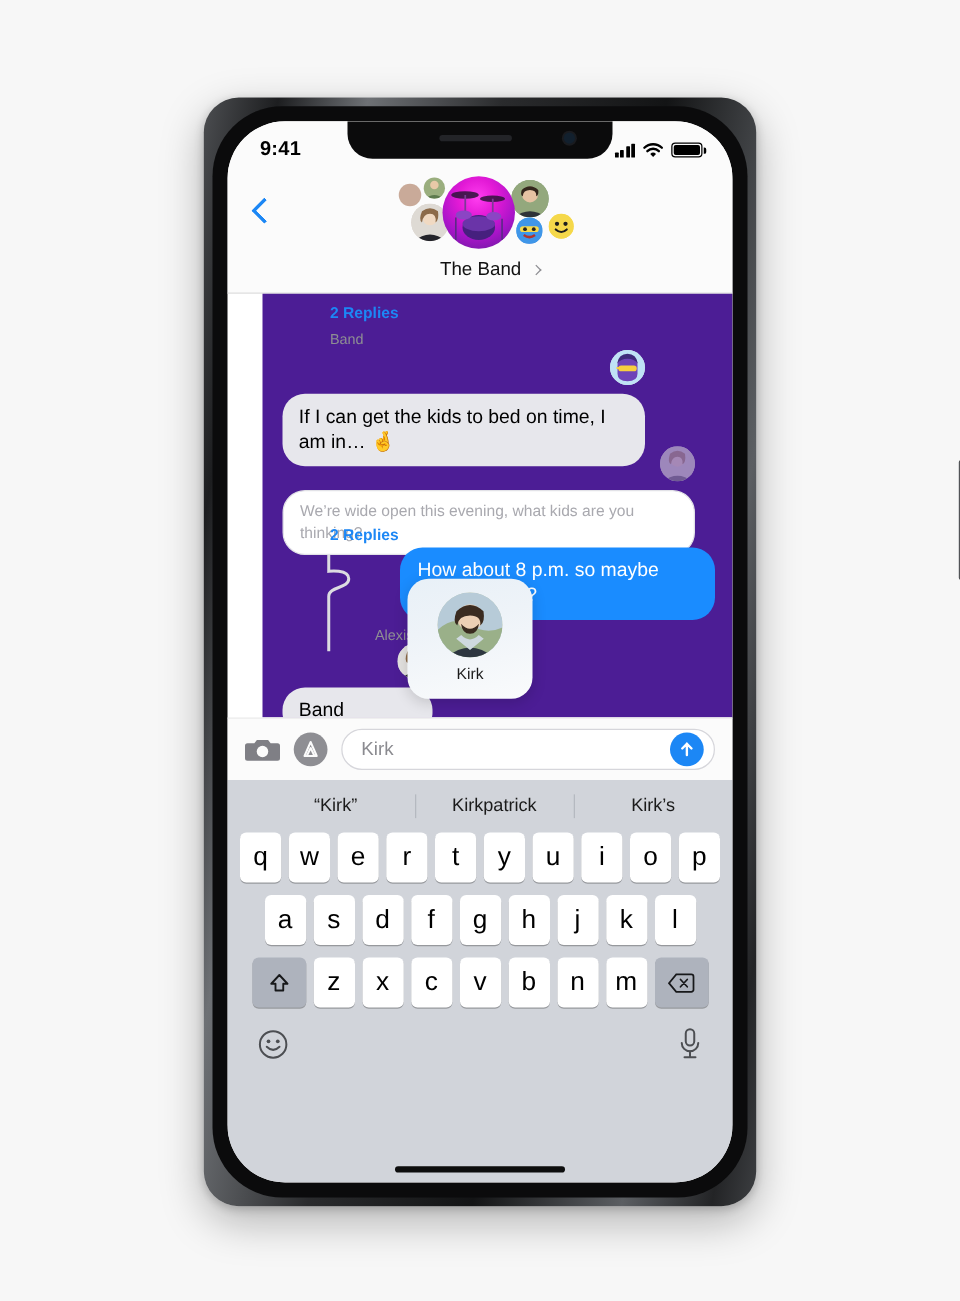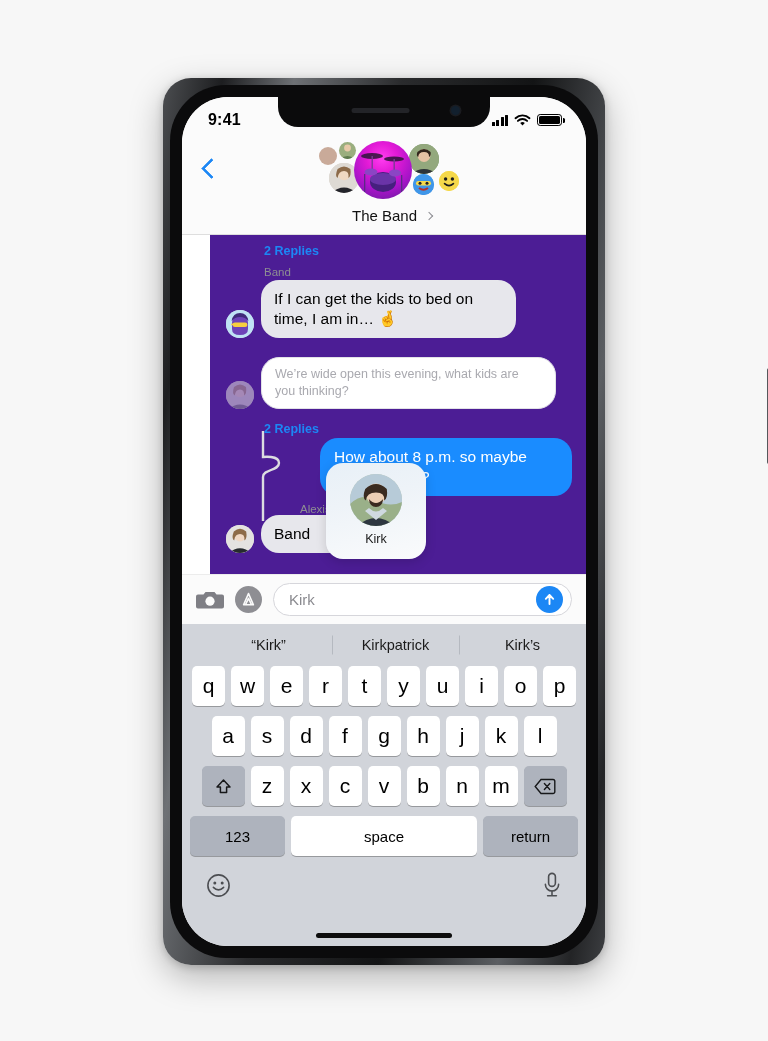--- a/index.html
+++ b/index.html
@@ -113,21 +113,21 @@
     transform: rotate(45deg); margin-top: 1px; }
 
   
   .thread {
     position: absolute; left: 0; right: 0; top: 138px; bottom: 372px;
     background: #4c1d95; overflow: hidden; margin-left: 28px;
   }
   .replies-link { color: #1c87f5; font-size: 12.5px; font-weight: bold; cursor: pointer; }
   .sender-name { color: #8e8e93; font-size: 11.5px; }
 
-  .row { display: flex; align-items: flex-end; gap: 7px; }
+  .row { display: flex; align-items: flex-end; gap: 7px; flex-direction: column; }
   .row-avatar { width: 28px; height: 28px; border-radius: 50%; flex: 0 0 28px; overflow: hidden; background: #d9d9de; position: relative; }
 
   .bubble-gray {
     background: #e7e7ec; color: #000; border-radius: 18px;
     padding: 9px 13px; font-size: 15.5px; line-height: 1.3; position: relative;
   }
   .bubble-gray::after {
     content: ''; position: absolute; left: -5px; bottom: 0;
     width: 13px; height: 15px; background: #e7e7ec;
     border-bottom-right-radius: 14px; z-index: -1;
@@ -454,25 +454,20 @@
             <div class="key">n</div>
             <div class="key">m</div>
             <div class="key wide fn">
               <svg width="22" height="17" viewBox="0 0 22 17">
                   <path d="M7 1.5 H19 a1.8 1.8 0 0 1 1.8 1.8 v10.4 a1.8 1.8 0 0 1-1.8 1.8 H7 L1.2 8.5 Z" fill="none" stroke="#17181a" stroke-width="1.4"></path>
                   <path d="M10.4 5.6 l5.4 5.8 M15.8 5.6 l-5.4 5.8" stroke="#17181a" stroke-width="1.4" stroke-linecap="round"></path>
                 </svg>
             </div>
           </div>
 
-          <div class="krow r4">
-            <div class="key num fn">123</div>
-            <div class="key space">space</div>
-            <div class="key ret fn">return</div>
-          </div>
 
           <div class="kbbottom">
             <div>
               <svg width="25" height="25" viewBox="0 0 25 25">
                   <circle cx="12.5" cy="12.5" r="10.6" fill="none" stroke="#4c4e52" stroke-width="1.6"></circle>
                   <circle cx="8.8" cy="10" r="1.5" fill="#4c4e52"></circle>
                   <circle cx="16.2" cy="10" r="1.5" fill="#4c4e52"></circle>
                   <path d="M7.4 14.4 q5.1 5 10.2 0" stroke="#4c4e52" stroke-width="1.6" fill="none" stroke-linecap="round"></path>
                 </svg>
             </div>

